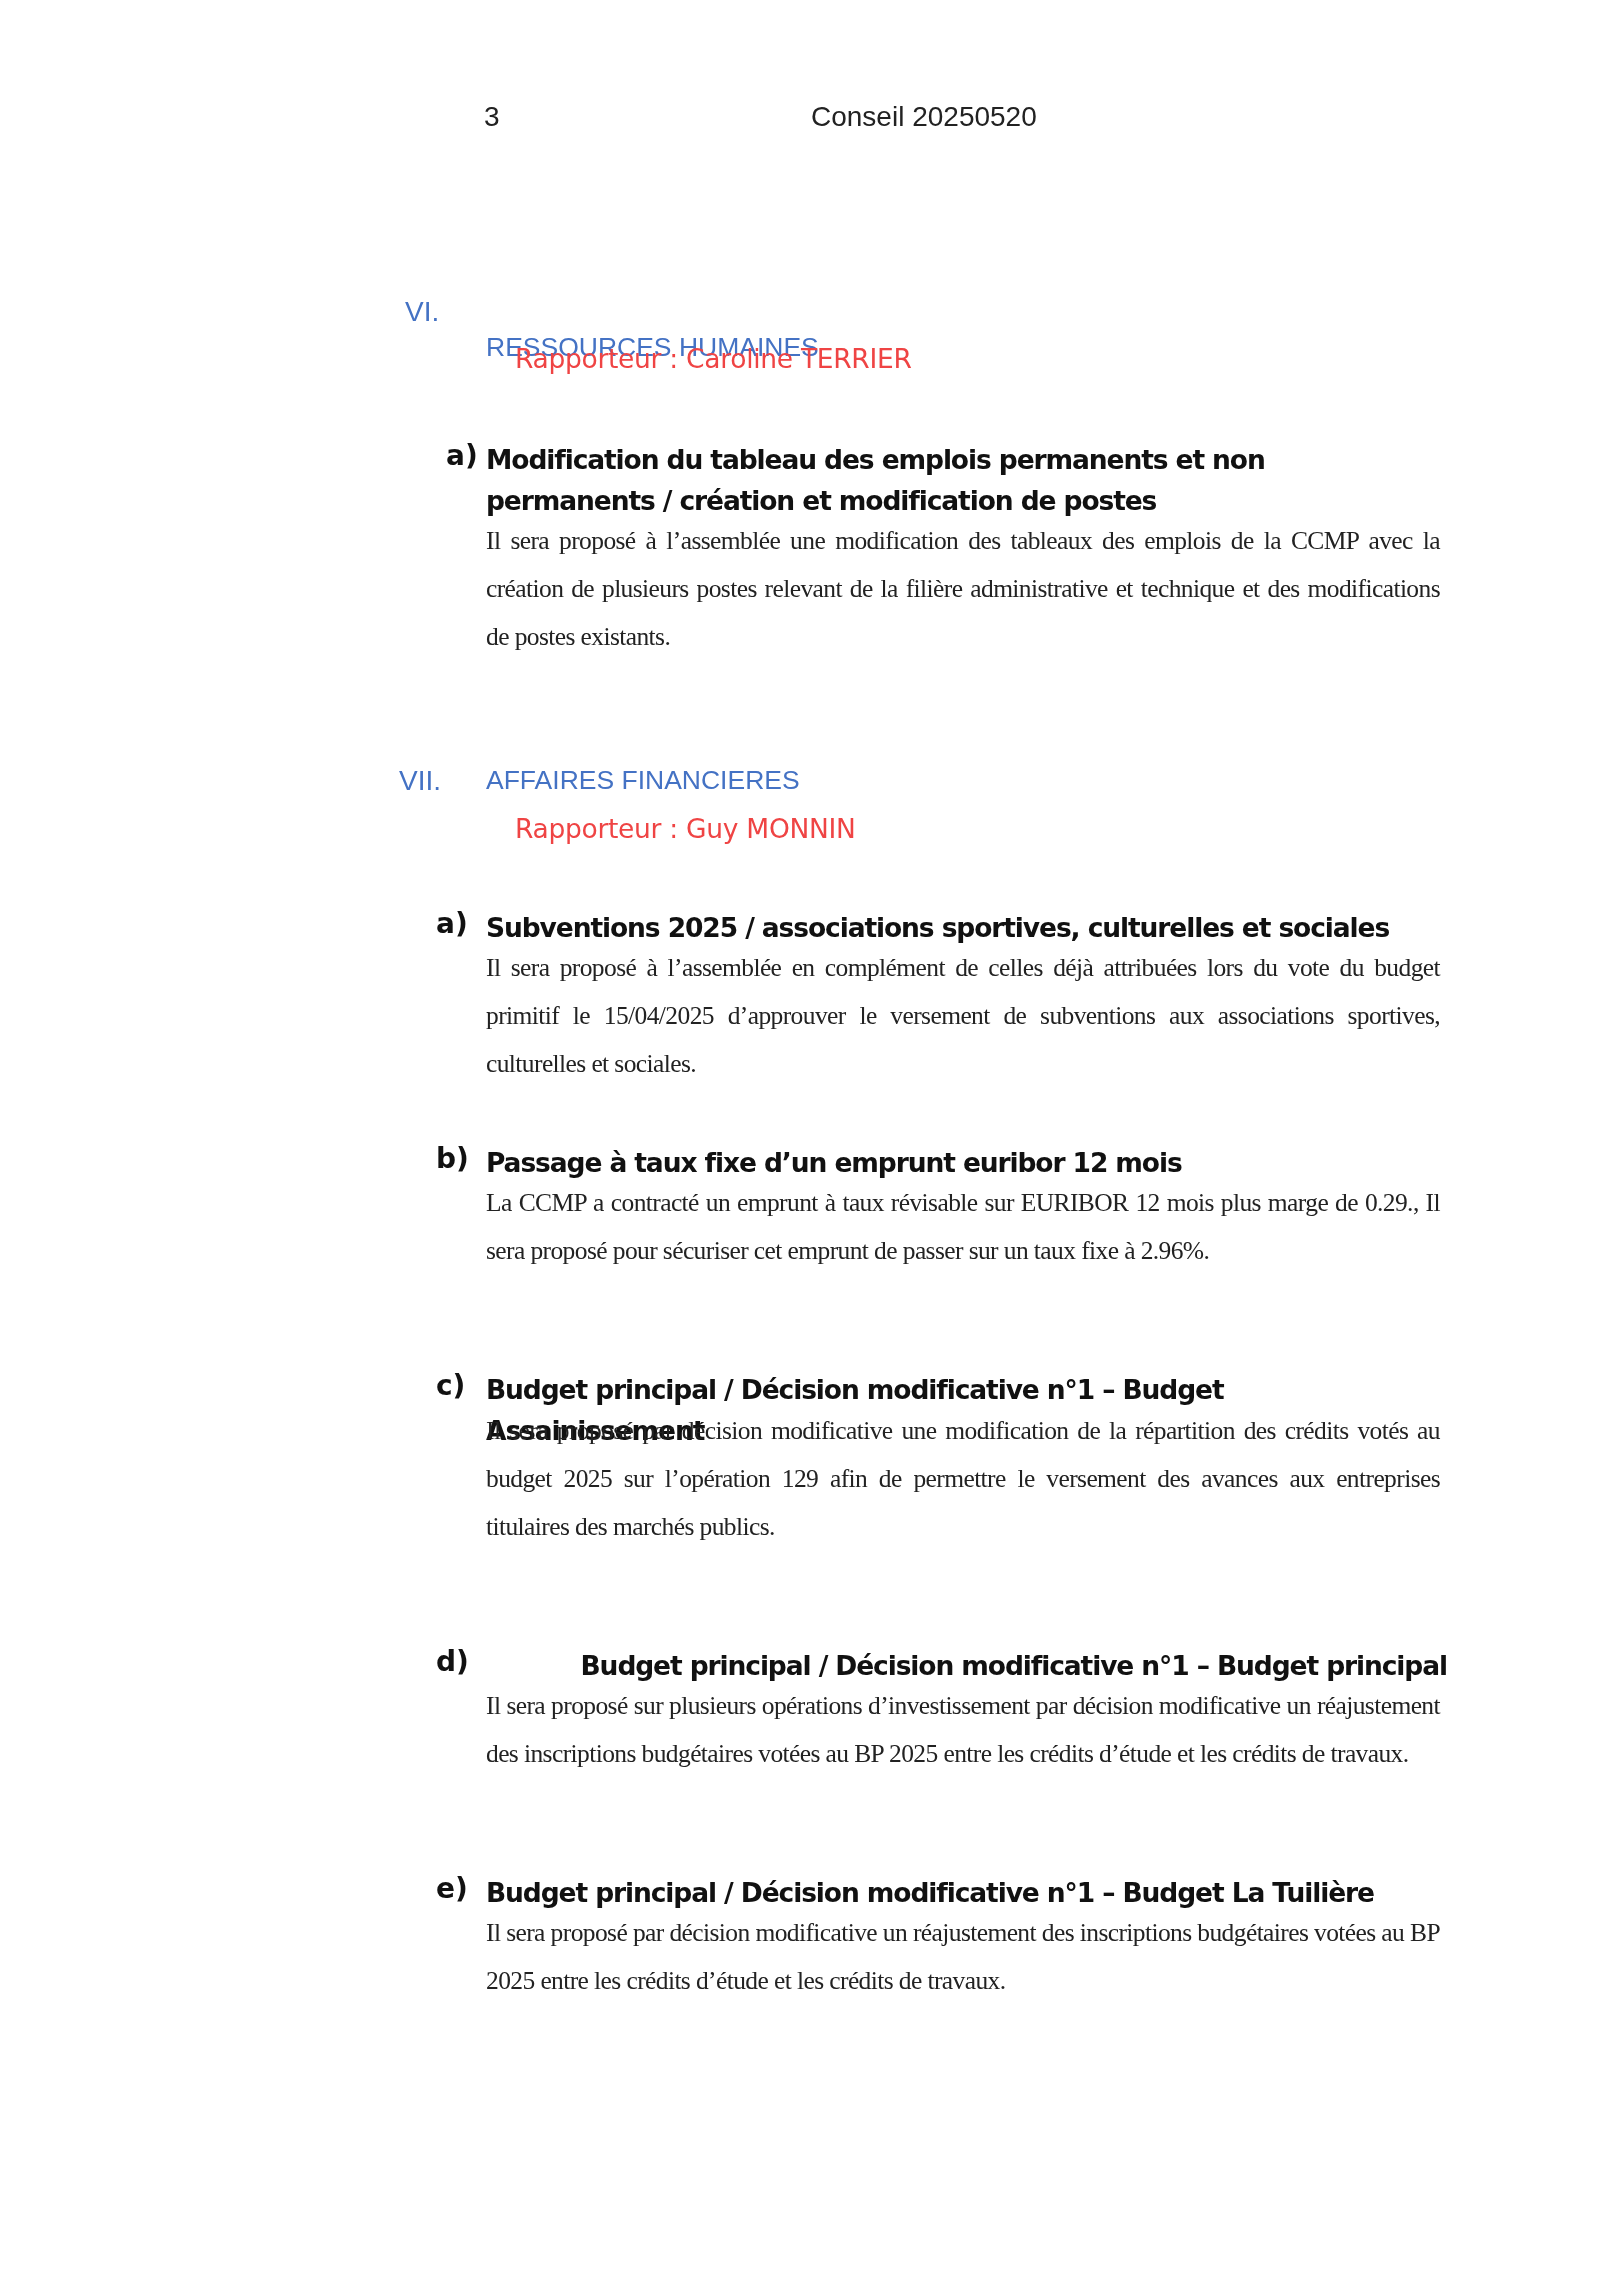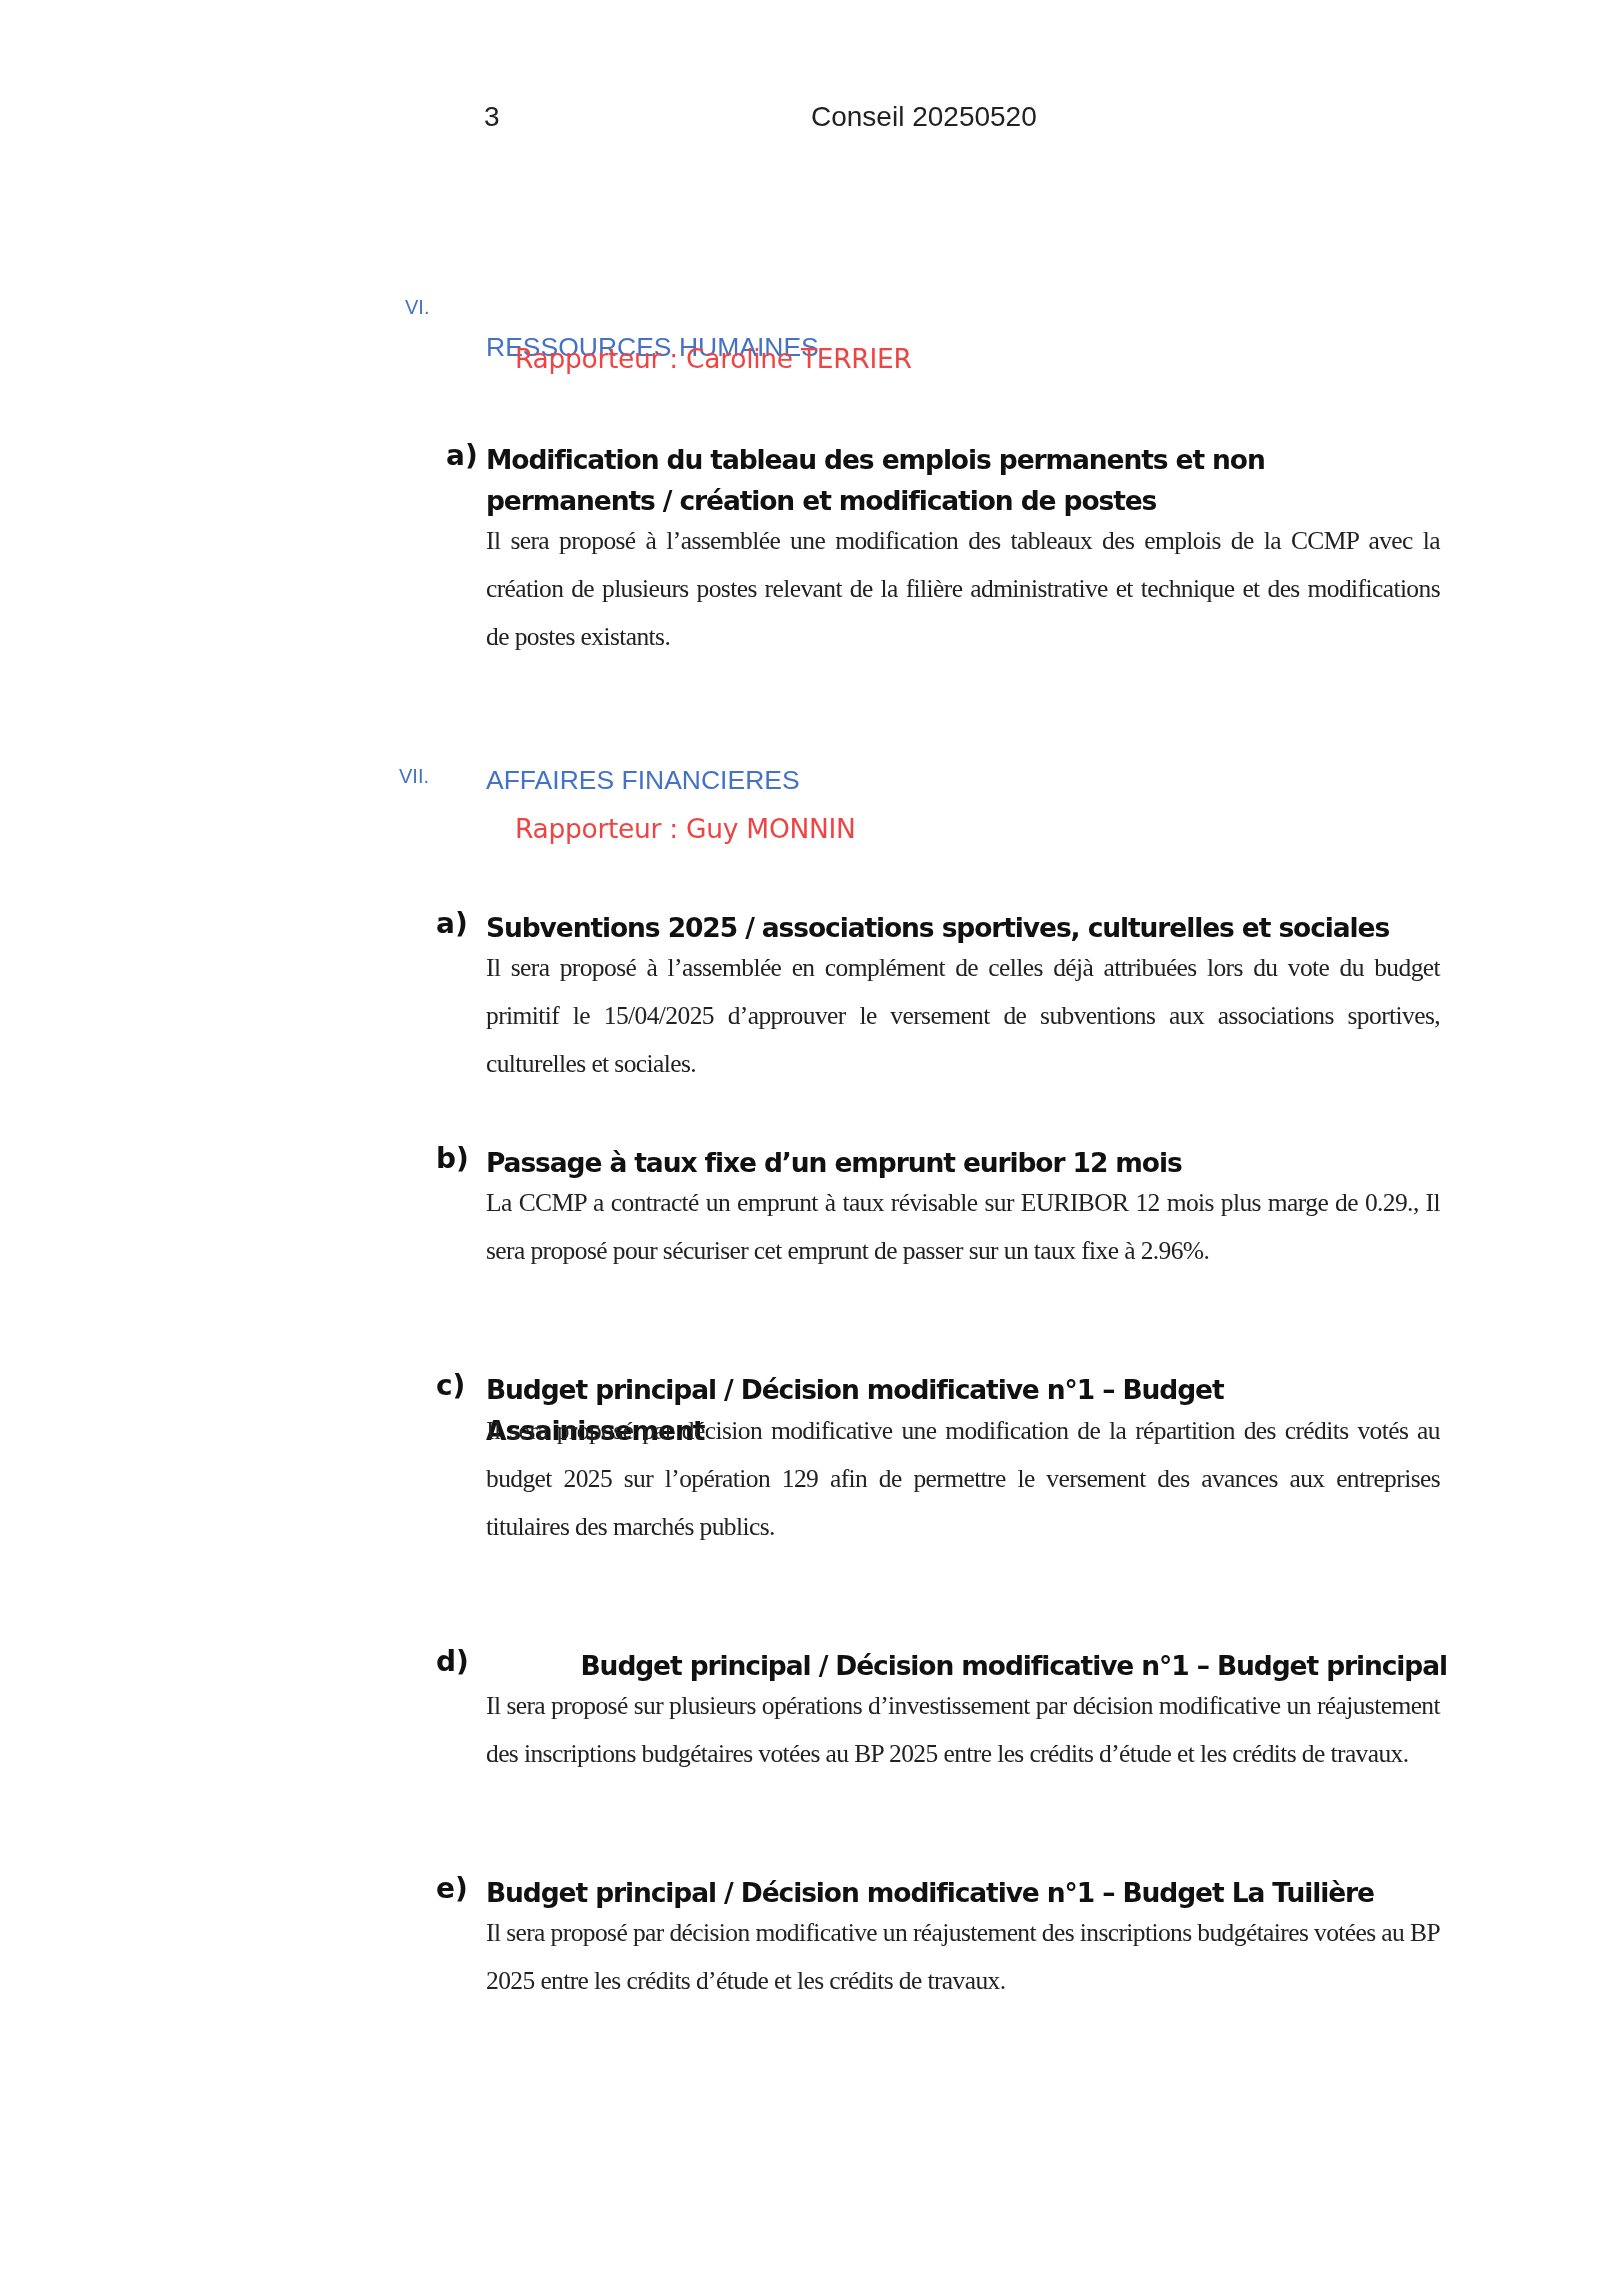--- a/index.html
+++ b/index.html
@@ -1,20 +1,20 @@
 <!DOCTYPE html>
 <html><head>
 <meta charset="utf-8">
 <style>
   html, body { margin: 0; padding: 0; background: #ffffff; }
   body { width: 1621px; height: 2293px; position: relative; overflow: hidden;
          font-family: "DejaVu Sans", sans-serif; color: #1a1a1a; }
   .abs { position: absolute; }
   .hdr { font-family: "Liberation Sans", sans-serif; font-size: 28px; color: #222; top: 101px; }
-  .sec-num { font-family: "Liberation Sans", sans-serif; font-size: 20px; color: #4472c4; }
+  .sec-num { font-family: "Liberation Sans", sans-serif; font-size: 28px; color: #4472c4; }
   .sec-title { font-family: "Liberation Sans", sans-serif; font-size: 26.5px; color: #4472c4; left: 486px; }
   .rapp { font-family: "DejaVu Sans", sans-serif; font-size: 26.5px; color: #ef4444; left: 486px; letter-spacing: -0.3px; margin-left: 29px; }
   .item-letter { font-family: "DejaVu Sans", sans-serif; font-weight: bold; font-size: 28px; color: #111; }
   .item-title { font-family: "DejaVu Sans", sans-serif; font-weight: bold; font-size: 26.5px; color: #111;
                 left: 486px; width: 961px; line-height: 41px; letter-spacing: -1.1px; }
   .body-text { font-family: Liberation Serif, serif; font-size: 25.5px; color: #222; left: 486px;
                width: 954px; line-height: 48px; text-align: justify; letter-spacing: -0.6px; font-weight: 300; }
 </style>
 </head>
 <body>

